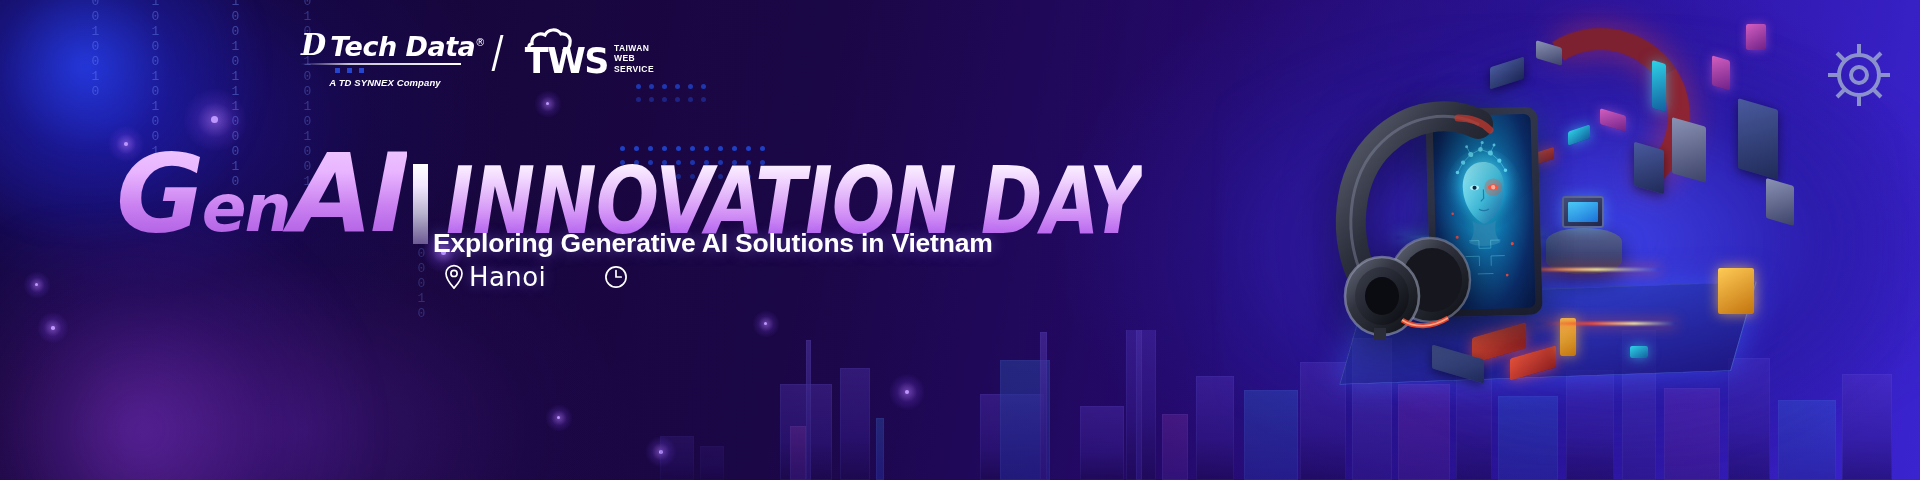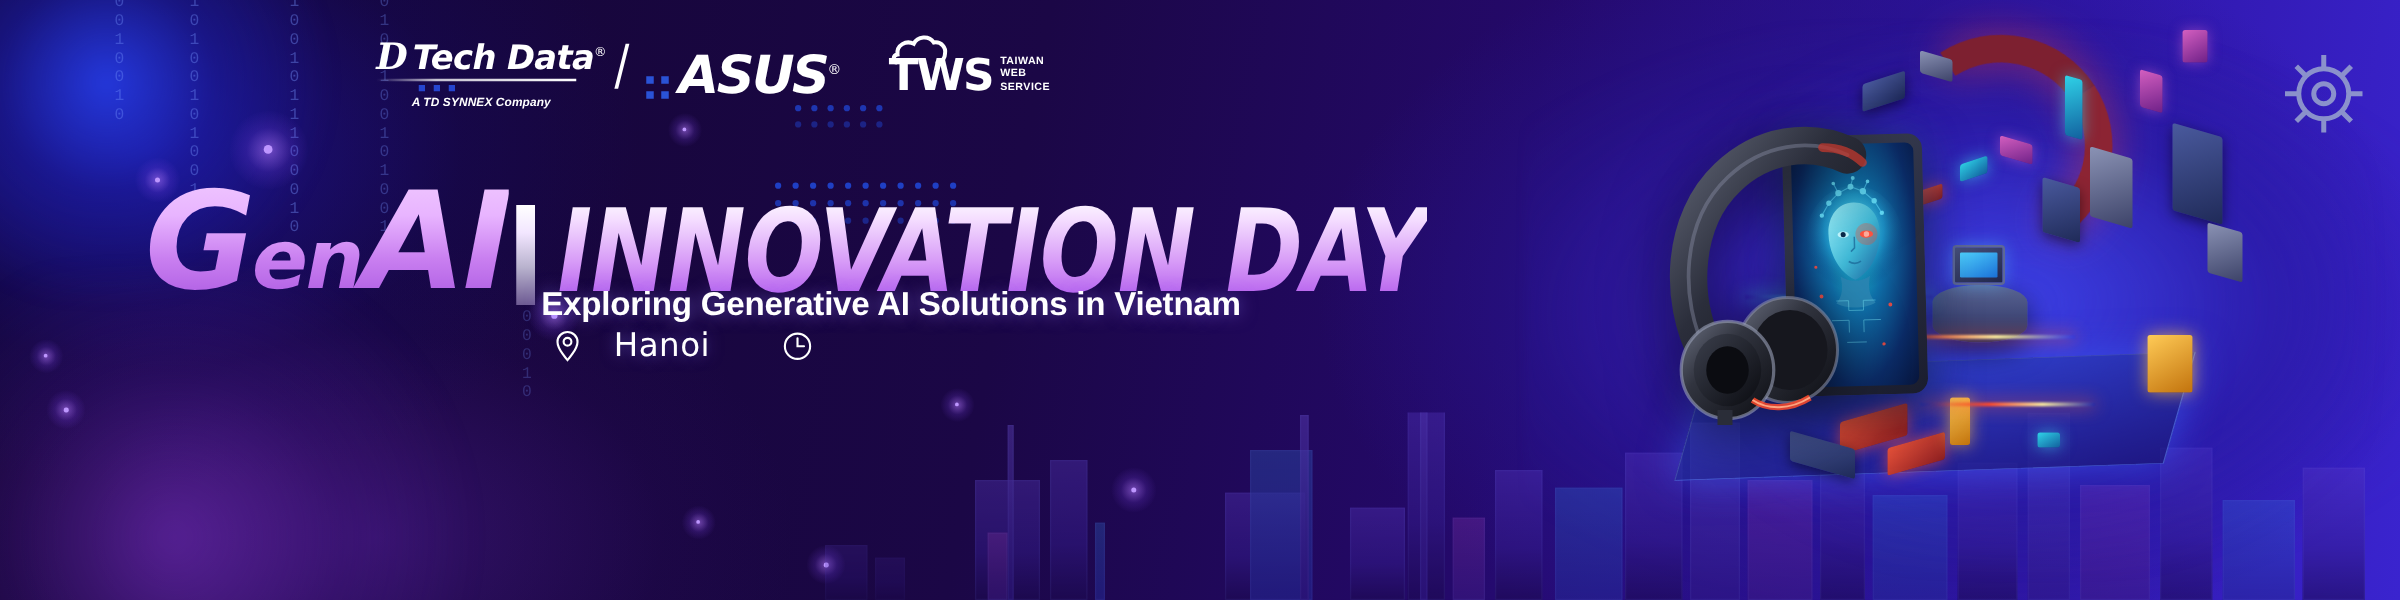--- a/index.html
+++ b/index.html
@@ -158,21 +158,21 @@
   }
 
   .tagline {
     position:absolute; left:433px; top:228px;
     font-family:Liberation Sans, sans-serif; font-weight:bold;
     font-size:26.5px; color:#ffffff; letter-spacing:-0.2px;
     text-shadow:0 0 14px rgba(150,120,255,.55);
   }
 
   .meta { position:absolute; left:443px; top:262px; display:flex; align-items:center; gap:58px; }
-  .meta-item { display:flex; align-items:center; gap:26px;justify-content:center; }
+  .meta-item { display:flex; align-items:center; gap:4px;justify-content:center; }
   .meta-item svg { display:block; }
   .meta-text {
     font-family:"DejaVu Sans", sans-serif; font-weight:normal;
     font-size:26px; color:#ffffff; letter-spacing:.4px;
     text-shadow:0 0 12px rgba(140,120,255,.5);
   }
 
   
   .art { position:absolute; right:0; top:0; width:620px; height:480px; }
 
@@ -375,31 +375,20 @@
       </div>
       <div class="td-rule"></div>
       <div class="td-dots">
           <i></i>
           <i></i>
           <i></i>
         </div>
       <div class="td-sub">A TD SYNNEX Company</div>
     </div>
 
-    <div class="asus-logo">
-      <div class="asus-dots">
-          <i></i>
-          <i></i>
-          <i></i>
-          <i></i>
-        </div>
-      <span class="asus-word">
-        <span>ASUS</span><sup>®</sup>
-      </span>
-    </div>
 
     <div class="tws-logo">
       <span class="tws-cloud">
         <svg viewBox="0 0 56 26" aria-hidden="true">
           <path d="M4 24c-3 0-3-6 1-6.4C4 10 12 6 18 9c3-6 12-7 16-1 6-1 10 4 9 9 0 3-2 7-6 7" fill="none" stroke="#ffffff" stroke-width="3.2" stroke-linecap="round"></path>
         </svg>
       </span>
       <span class="tws-word">TWS</span>
       <span class="tws-sub">
         <span>TAIWAN</span><br>

